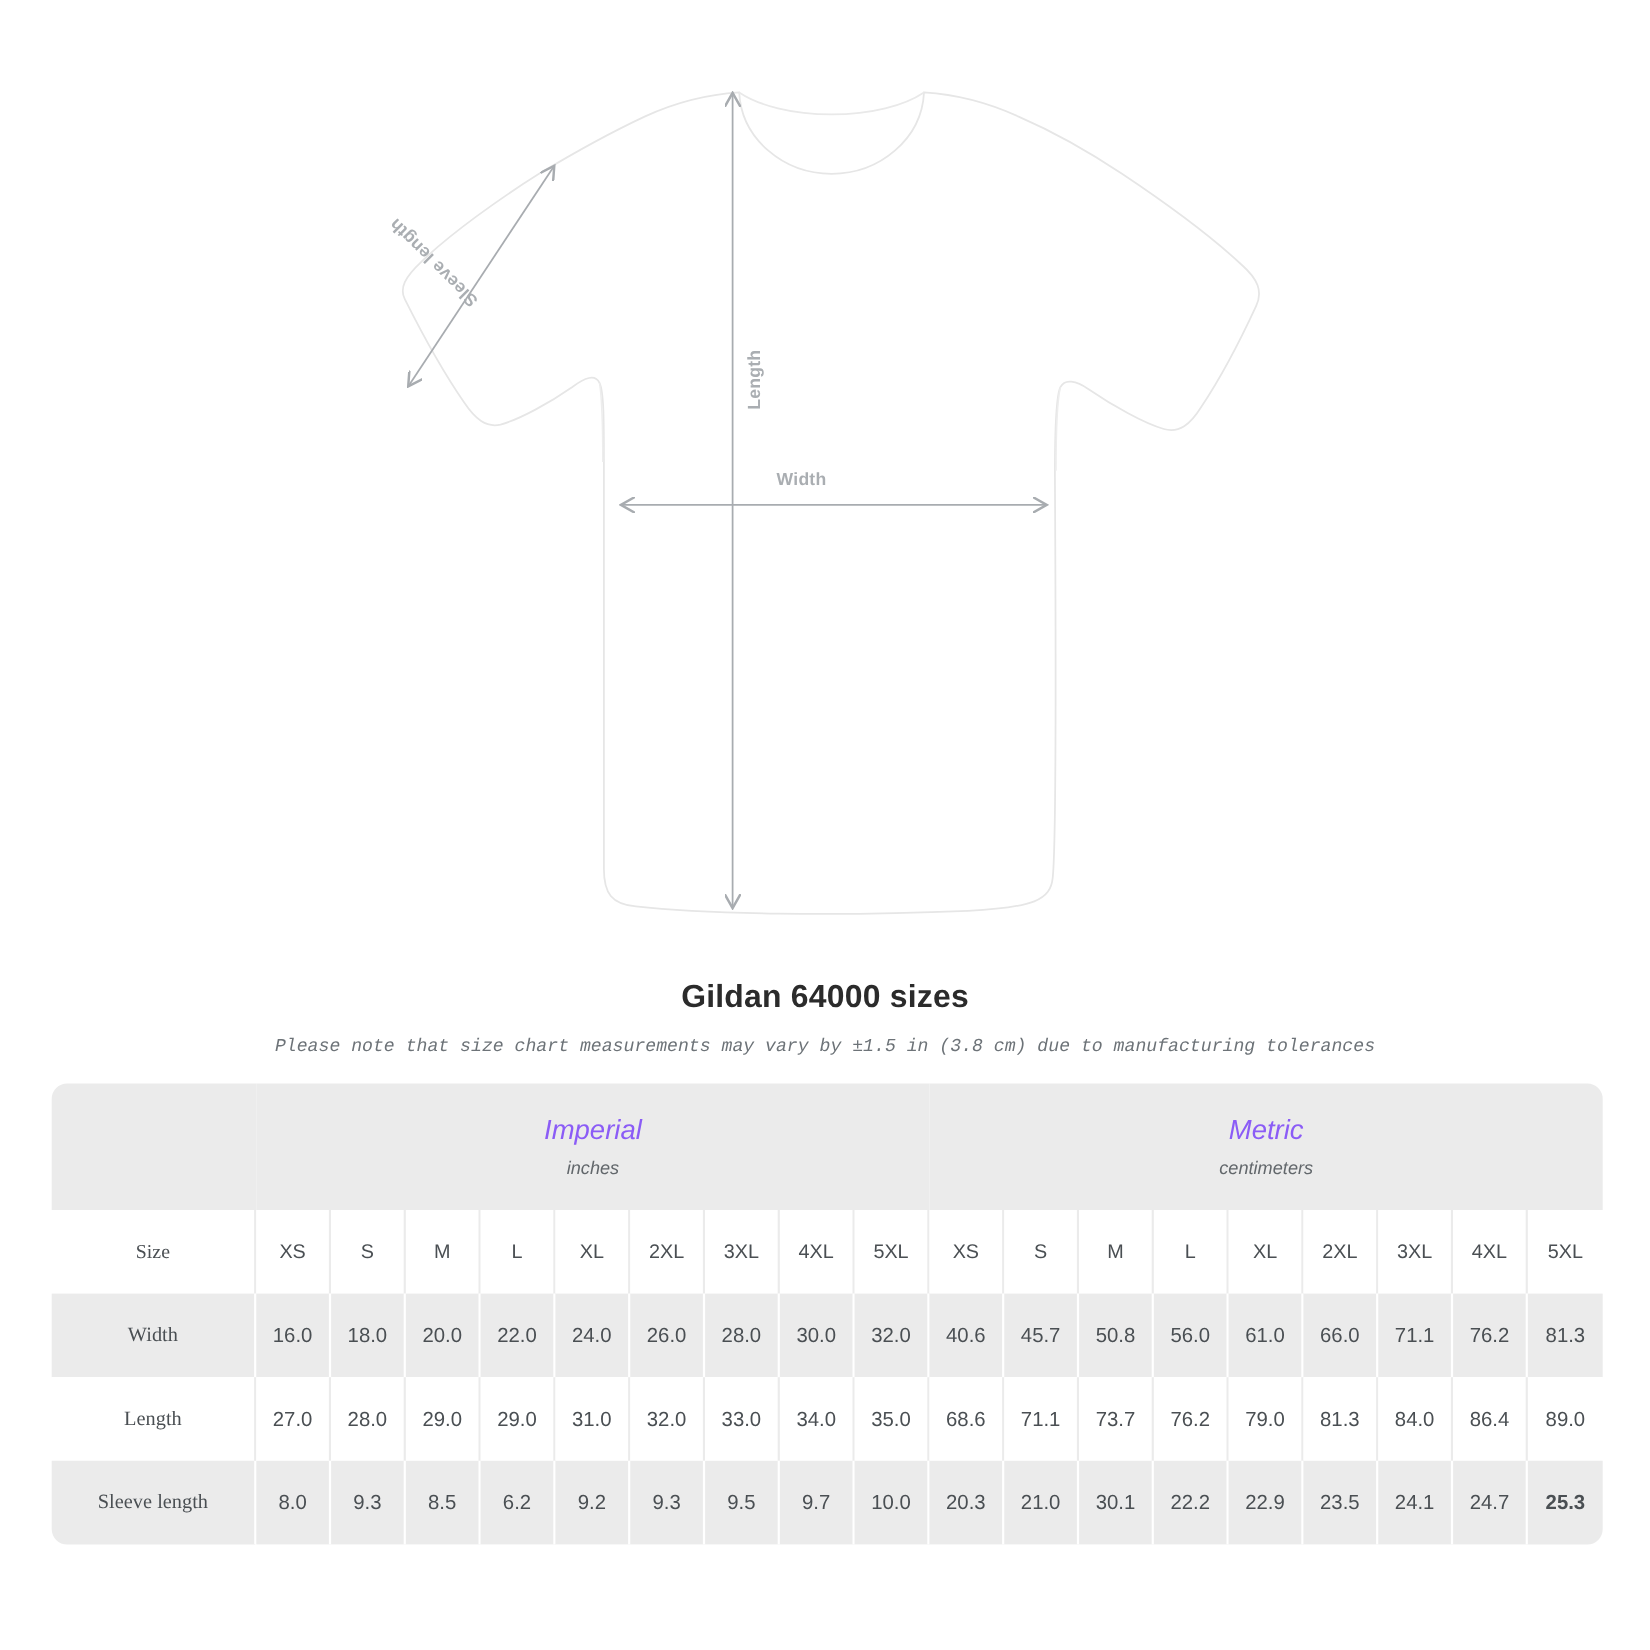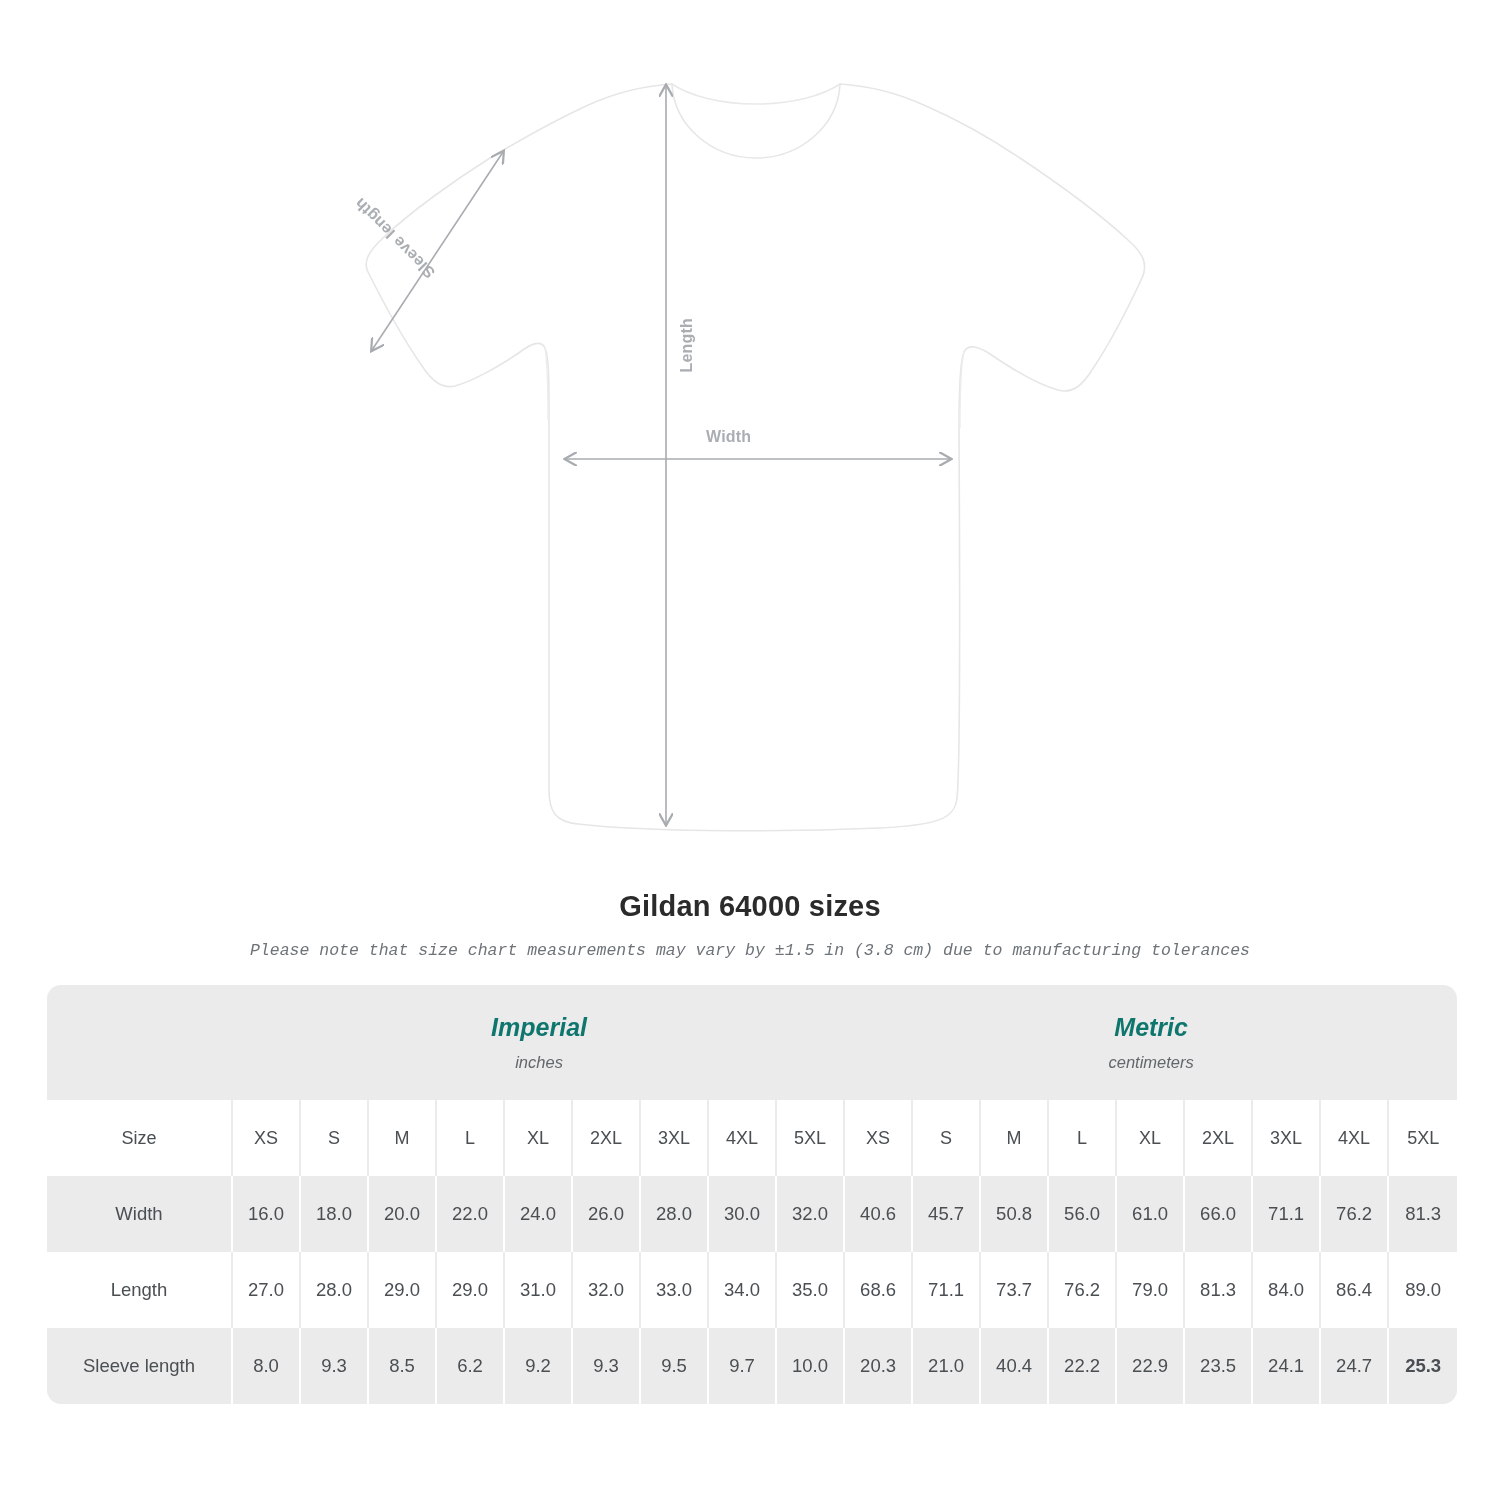--- a/index.html
+++ b/index.html
@@ -105,41 +105,42 @@
   }
   .sys-header td.first {
     border-top-left-radius: 14px;
   }
   .sys-header td.last {
     border-top-right-radius: 14px;
   }
   .sys-name {
     font-size: 25px;
     font-style: italic;
-    font-weight: bold;
-    color: #0f766e;
+    font-weight: normal;
+    color: #8b5cf6;
     line-height: 1.15;
   }
   .sys-unit {
     font-size: 16.5px;
     font-style: italic;
     color: #62676b;
     margin-top: 12px;
   }
   .row-size td {
     height: 76px;
     background: #ffffff;
     font-size: 18px;
     font-weight: bold;
     color: #4a4f53;
   }
   .row-label {
     font-size: 18px;
     font-weight: bold;
     color: #4a4f53;
+    font-family: Liberation Serif, serif;
   }
   .row-shaded td {
     background: #ebebeb;
   }
   .row-plain td {
     background: #ffffff;
   }
   .data-row td {
     height: 76px;
     font-size: 18.5px;
@@ -311,21 +312,21 @@
           <td class="cell-divider">9.3</td>
           <td class="cell-divider">8.5</td>
           <td class="cell-divider">6.2</td>
           <td class="cell-divider">9.2</td>
           <td class="cell-divider">9.3</td>
           <td class="cell-divider">9.5</td>
           <td class="cell-divider">9.7</td>
           <td class="cell-divider">10.0</td>
           <td class="cell-divider">20.3</td>
           <td class="cell-divider">21.0</td>
-          <td class="cell-divider">40.4</td>
+          <td class="cell-divider">30.1</td>
           <td class="cell-divider">22.2</td>
           <td class="cell-divider">22.9</td>
           <td class="cell-divider">23.5</td>
           <td class="cell-divider">24.1</td>
           <td class="cell-divider">24.7</td>
           <td class="last">25.3</td>
         </tr>
       </tbody>
     </table>
   </div>

